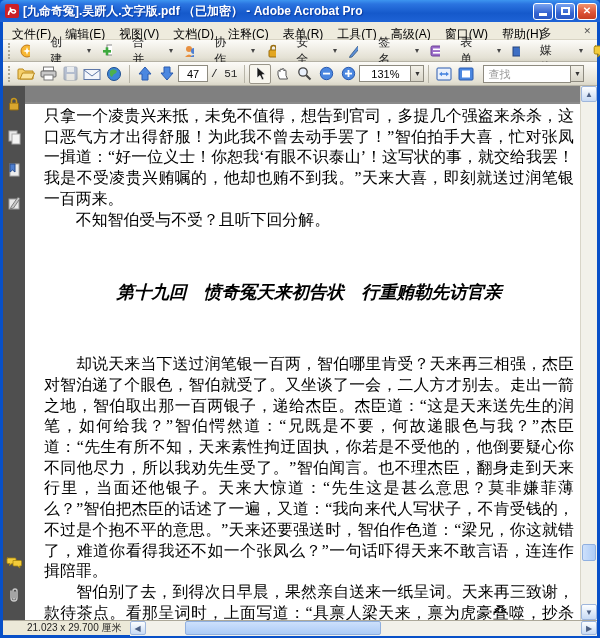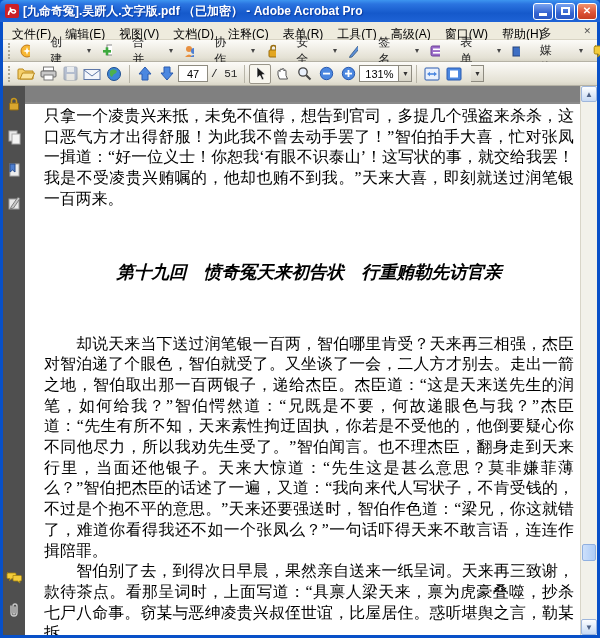--- a/index.html
+++ b/index.html
@@ -33,21 +33,21 @@
   .grip { width:3px; height:16px; border-left:2px dotted #A9A694; margin:0 4px 0 1px; }
   .taskbtn { display:flex; align-items:center; gap:20px; padding:9px 5px; font-size:12px; color:#222; }
   .taskbtn .arrow { font-size:8px; color:#444; }
   .tbtn { width:22px; height:20px; display:flex; align-items:center; justify-content:center; }
   .tbtn.active { background:#F8F6EE; border:1px solid #9A968A; border-radius:2px; }
   .tbtn.disabled { opacity:.45; }
   .sep { width:1px; height:18px; background:#B8B5A8; margin:0 4px; }
   .pagebox, .zoombox { height:17px; border:1px solid #8E8B80; background:#fff; font-size:11px;
              text-align:center; font-family:"Liberation Sans",sans-serif; }
   .pagebox { width:30px; }
-  .zoombox { width:40px; }
+  .zoombox { width:52px; }
   .slash { font-size:11px; color:#222; margin:0 3px;font-family:Liberation Mono, monospace; }
   .combo-arrow { width:13px; height:17px; background:linear-gradient(180deg,#F4F2EA,#D8D5C8);
                  border:1px solid #8E8B80; border-left:0; font-size:7px; color:#333;
                  display:flex; align-items:center; justify-content:center; }
   .findwrap { display:flex; align-items:center; margin-left:6px; }
   .findbox { width:88px; height:18px; border:1px solid #8E8B80; background:#fff; font-size:11px;
              padding:0 4px; color:#444; }
   .findbox::placeholder { color:#999; }
   
   .main { flex:1 1 auto; display:flex; overflow:hidden; background:#808080; }
@@ -274,20 +274,21 @@
           <rect x="5.5" y="6.2" width="5" height="1.6" fill="#4B87E0"></rect>
         </svg>
     </span>
     <span class="tbtn">
       <svg width="16" height="14">
           <rect x="1" y="1" width="14" height="12" rx="1" fill="#4B87E0" stroke="#2A5AAF"></rect>
           <rect x="4" y="3.5" width="8" height="7" fill="#fff"></rect>
         </svg>
     </span>
     <span class="findwrap">
+      <input class="findbox" placeholder="查找" style="">
       <span class="combo-arrow">▼</span>
     </span>
   </div>
 
   <div class="main">
 
     <div class="navpane">
       <span class="nicon">
         <svg width="16" height="16">
             <rect x="3.5" y="7" width="9" height="7" rx="1" fill="#D9A62E" stroke="#8F6A12"></rect>
@@ -322,29 +323,40 @@
       <span class="nicon">
         <svg width="16" height="16">
             <path d="M5 3.5 V11 a3 3 0 0 0 6 0 V4 a2 2 0 0 0 -4 0 v7 a1 1 0 0 0 2 0 V4.5" fill="none" stroke="#C9C9C9" stroke-width="1.4"></path>
           </svg>
       </span>
     </div>
 
     <div class="docarea">
       <div class="page">
         <div class="para">只拿一个凌贵兴来抵，未免不值得，想告到官司，多提几个强盗来杀杀，这口恶气方才出得舒服！为此我不曾去动手罢了！”智伯拍手大喜，忙对张凤一揖道：“好一位义士！你恕我‘有眼不识泰山’！这写状的事，就交给我罢！我是不受凌贵兴贿嘱的，他却也贿不到我。”天来大喜，即刻就送过润笔银一百两来。</div>
+        <div class="para">　　不知智伯受与不受？且听下回分解。</div>
         <div class="heading">第十九回　愤奇冤天来初告状　行重贿勒先访官亲</div>
         <div class="para">　　却说天来当下送过润笔银一百两，智伯哪里肯受？天来再三相强，杰臣对智泊递了个眼色，智伯就受了。又坐谈了一会，二人方才别去。走出一箭之地，智伯取出那一百两银子，递给杰臣。杰臣道：“这是天来送先生的润笔，如何给我？”智伯愕然道：“兄既是不要，何故递眼色与我？”杰臣道：“先生有所不知，天来素性拘迂固执，你若是不受他的，他倒要疑心你不同他尽力，所以我劝先生受了。”智伯闻言。也不理杰臣，翻身走到天来行里，当面还他银子。天来大惊道：“先生这是甚么意思？莫非嫌菲薄么？”智伯把杰臣的话述了一遍，又道：“我向来代人写状子，不肯受钱的，不过是个抱不平的意思。”天来还要强送时，智伯作色道：“梁兄，你这就错了，难道你看得我还不如一个张凤么？”一句话吓得天来不敢言语，连连作揖陪罪。</div>
         <div class="para">　　智伯别了去，到得次日早晨，果然亲自送来一纸呈词。天来再三致谢，款待茶点。看那呈词时，上面写道：“具禀人梁天来，禀为虎豪叠噬，抄杀七尸八命事。窃某与恶绅凌贵兴叔侄世谊，比屋居住。惑听堪舆之言，勒某拆</div>
       </div>
     </div>
 
     <div class="vscroll">
       <span class="sbtn">▲</span>
       <span class="vtrack">
         <span class="vthumb"></span>
       </span>
       <span class="sbtn">▼</span>
     </div>
   </div>
 
+  <div class="statusbar">
+    <span>21.023 x 29.700 厘米</span>
+    <span class="hscroll">
+      <span class="sbtn h">◀</span>
+      <span class="htrack">
+        <span class="hthumb"></span>
+      </span>
+      <span class="sbtn h">▶</span>
+    </span>
+  </div>
 
 </div>
 
 </body></html>

